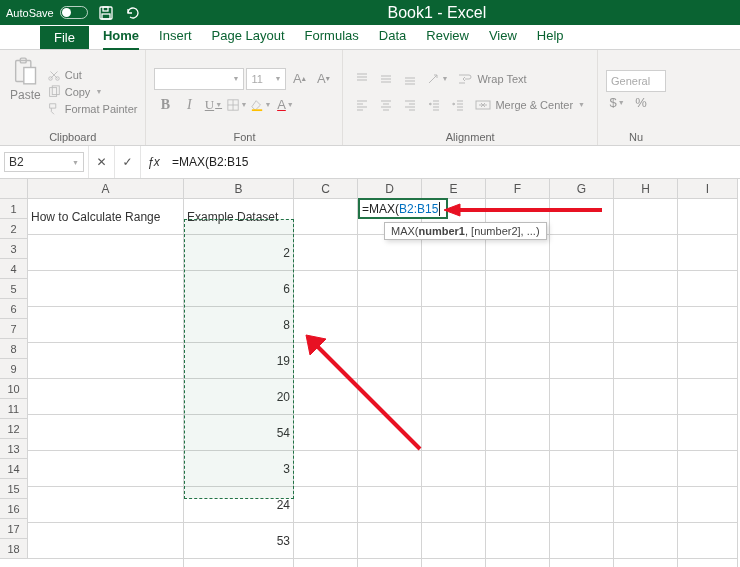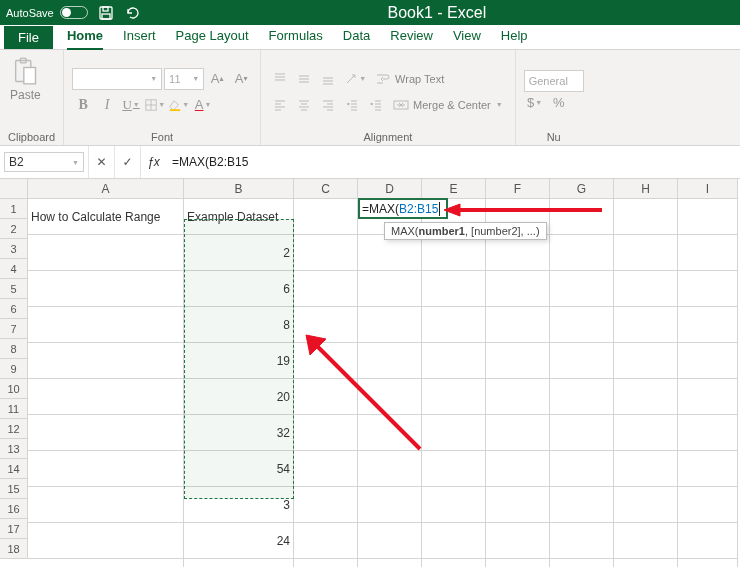--- a/index.html
+++ b/index.html
@@ -10,21 +10,21 @@
 .autosave { display:flex; align-items:center; gap:6px; cursor:pointer; }
 .toggle-pill { width:28px; height:13px; border:1px solid rgba(255,255,255,0.7); border-radius:7px; position:relative; }
 .toggle-pill::after { content:""; position:absolute; width:9px; height:9px; border-radius:50%; background:#fff; left:1px; top:1px; }
 .qat-icon { margin-left:10px; width:16px; height:16px; display:flex; align-items:center; justify-content:center; cursor:pointer; }
 .qat-icon svg { stroke:#fff; fill:none; }
 .book-title { flex:1; text-align:center; font-size:16px; }
 
 
 .tabs-row { height:25px; background:#fff; display:flex; align-items:end; padding:0 4px; border-bottom:1px solid #d4d4d4; }
 .menu-tab { padding:6px 10px; font-size:13px; color:#0a6332; cursor:pointer; position:relative; }
-.menu-tab.file { background:#0a6332; color:#fff; padding:4px 14px; margin-right:4px; }
+.menu-tab.file { background:#0a6332; color:#fff; padding:4px 14px; margin-right:4px;margin-left:36px; }
 .menu-tab.active { font-weight:600; }
 .menu-tab.active::after { content:""; position:absolute; left:10px; right:10px; bottom:-1px; height:2px; background:#0a6332; }
 
 
 .ribbon { height:96px; background:#f3f2f1; display:flex; border-bottom:1px solid #d4d4d4; }
 .group { border-right:1px solid #e1dfdd; padding:4px 8px 2px; display:flex; flex-direction:column; }
 .group-body { flex:1; display:flex; gap:4px; }
 .group-label { text-align:center; font-size:11px; color:#666; margin-top:2px; }
 
 .paste-btn { display:flex; flex-direction:column; align-items:center; gap:2px; cursor:pointer; padding:2px; color:#888; }
@@ -135,20 +135,44 @@
 <div class="ribbon">
   <div class="group">
     <div class="group-body">
       <div class="paste-btn">
         <svg viewBox="0 0 24 24" stroke="#bbb" fill="none" stroke-width="1.2">
             <rect x="4" y="3" width="13" height="18" rx="1"></rect>
             <rect x="8" y="1" width="5" height="4" rx="1"></rect>
             <rect x="11" y="9" width="10" height="14" fill="#fff"></rect>
           </svg>
         <span>Paste</span>
+      </div>
+      <div class="clip-side">
+        <div>
+            <svg viewBox="0 0 16 16" stroke="#bbb" fill="none">
+              <circle cx="4" cy="12" r="2"></circle>
+              <circle cx="12" cy="12" r="2"></circle>
+              <path d="M4 4l8 8M12 4l-8 8"></path>
+            </svg>
+            <span>Cut</span>
+          </div>
+        <div>
+            <svg viewBox="0 0 16 16" stroke="#bbb" fill="none">
+              <rect x="3" y="3" width="8" height="10"></rect>
+              <rect x="6" y="1" width="8" height="10"></rect>
+            </svg>
+            <span>Copy</span>
+            <span class="dropdown-caret">▼</span>
+          </div>
+        <div>
+            <svg viewBox="0 0 16 16" stroke="#bbb" fill="none">
+              <path d="M3 2h7v5H3zM5 7v4l3 3"></path>
+            </svg>
+            <span>Format Painter</span>
+          </div>
       </div>
     </div>
     <div class="group-label">Clipboard</div>
   </div>
 
   <div class="group">
     <div class="group-body font-group-body">
       <div class="font-row">
         <div class="font-select">
             <span></span>
@@ -400,31 +424,20 @@
           <div class="cell cC"></div>
           <div class="cell cD"></div>
           <div class="cell cE"></div>
           <div class="cell cF"></div>
           <div class="cell cG"></div>
           <div class="cell cH"></div>
           <div class="cell cI"></div>
         </div>
         <div class="cells-row">
           <div class="cell cA"></div>
-          <div class="cell cB num">32</div>
-          <div class="cell cC"></div>
-          <div class="cell cD"></div>
-          <div class="cell cE"></div>
-          <div class="cell cF"></div>
-          <div class="cell cG"></div>
-          <div class="cell cH"></div>
-          <div class="cell cI"></div>
-        </div>
-        <div class="cells-row">
-          <div class="cell cA"></div>
           <div class="cell cB num">54</div>
           <div class="cell cC"></div>
           <div class="cell cD"></div>
           <div class="cell cE"></div>
           <div class="cell cF"></div>
           <div class="cell cG"></div>
           <div class="cell cH"></div>
           <div class="cell cI"></div>
         </div>
         <div class="cells-row">

